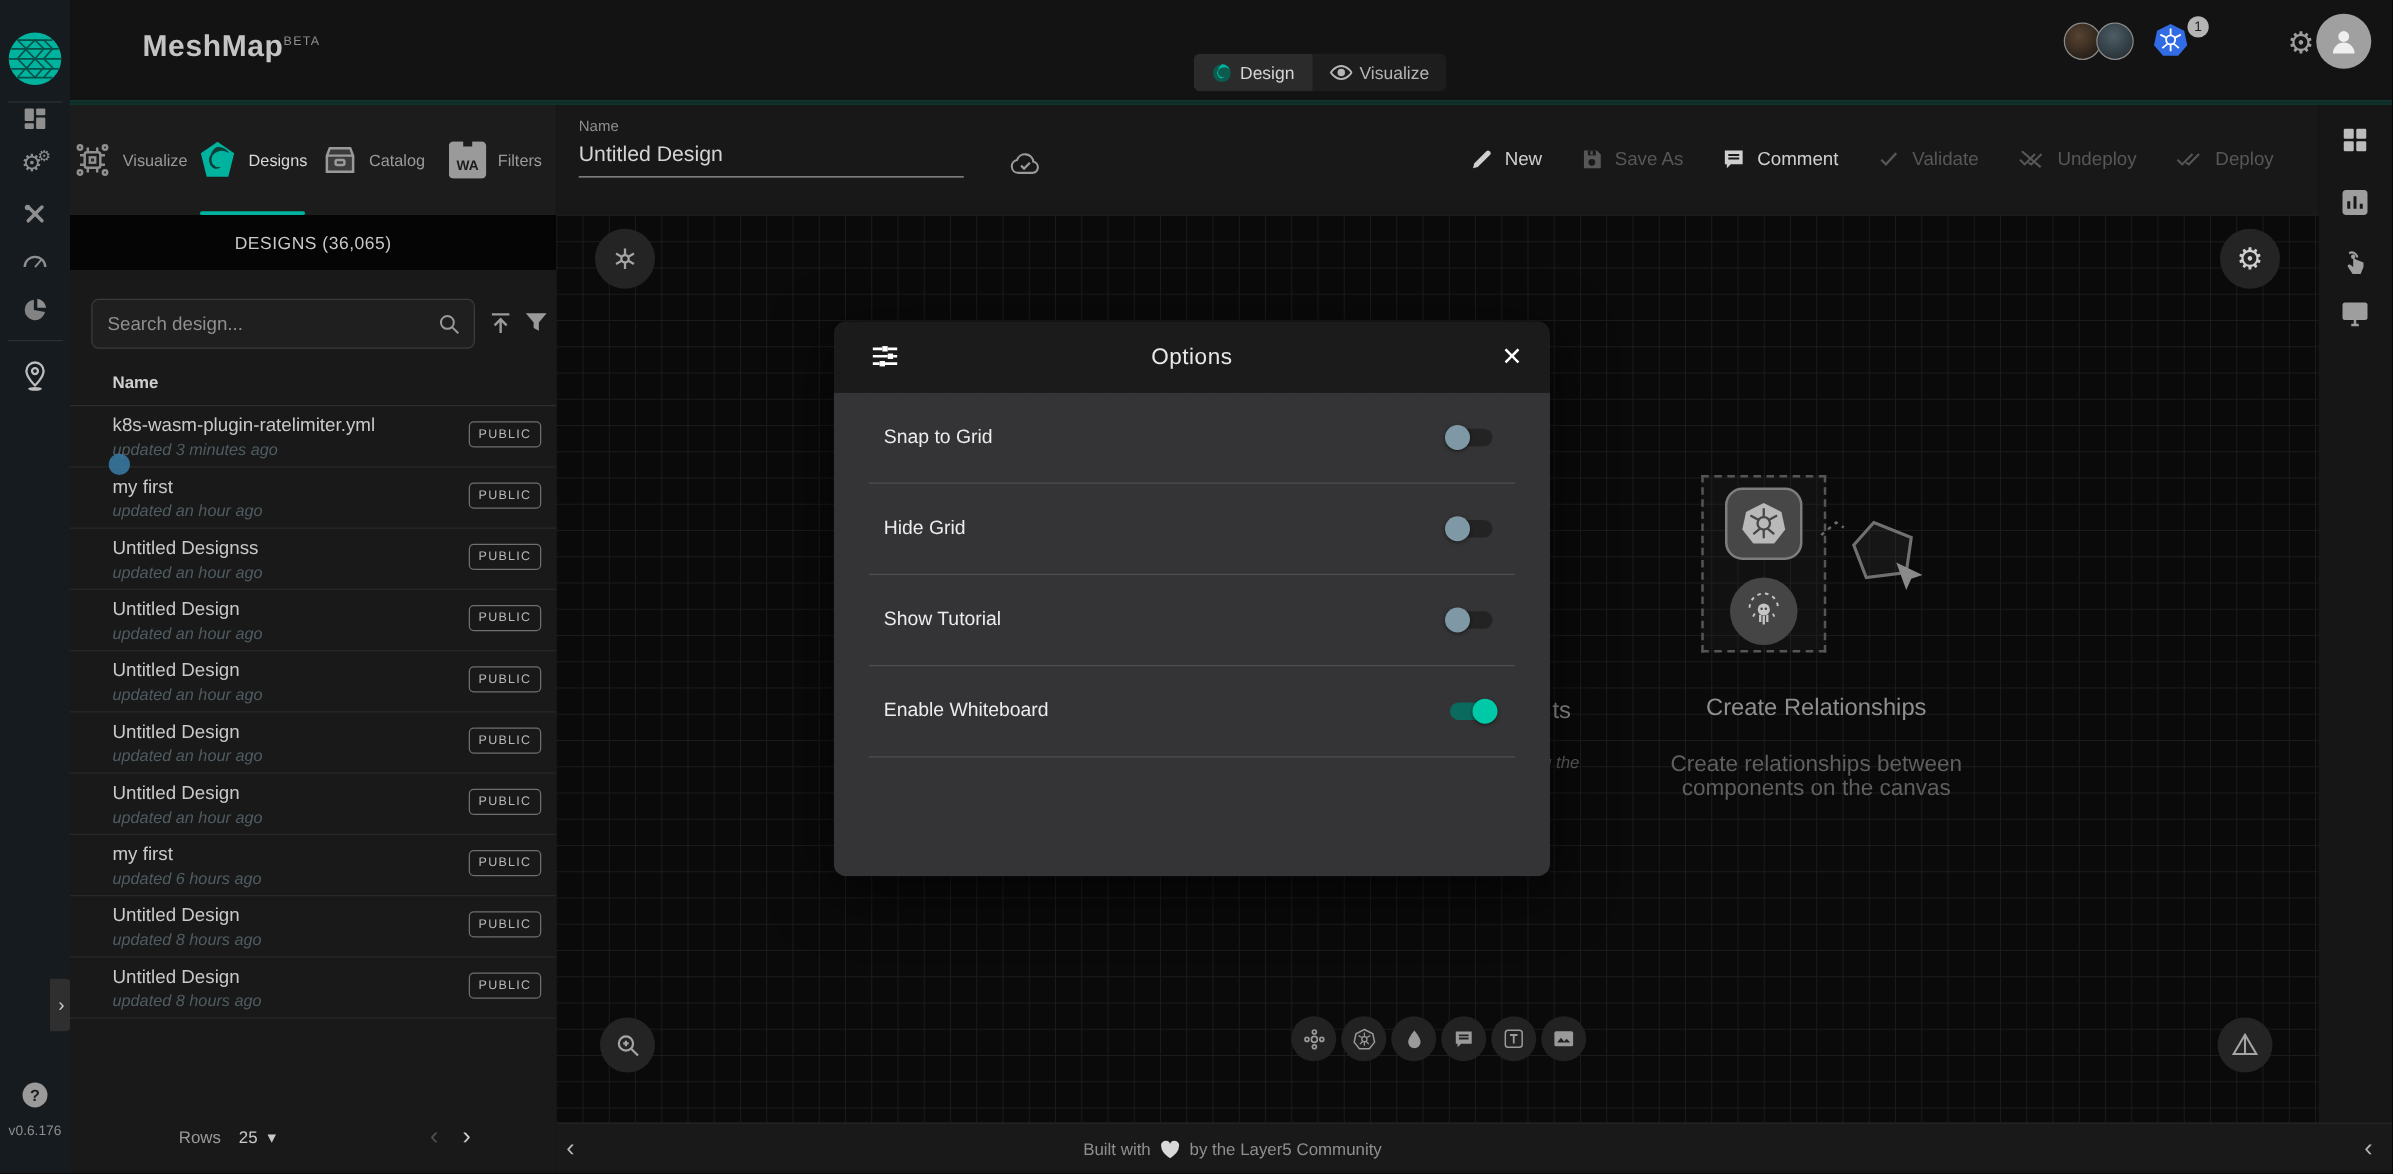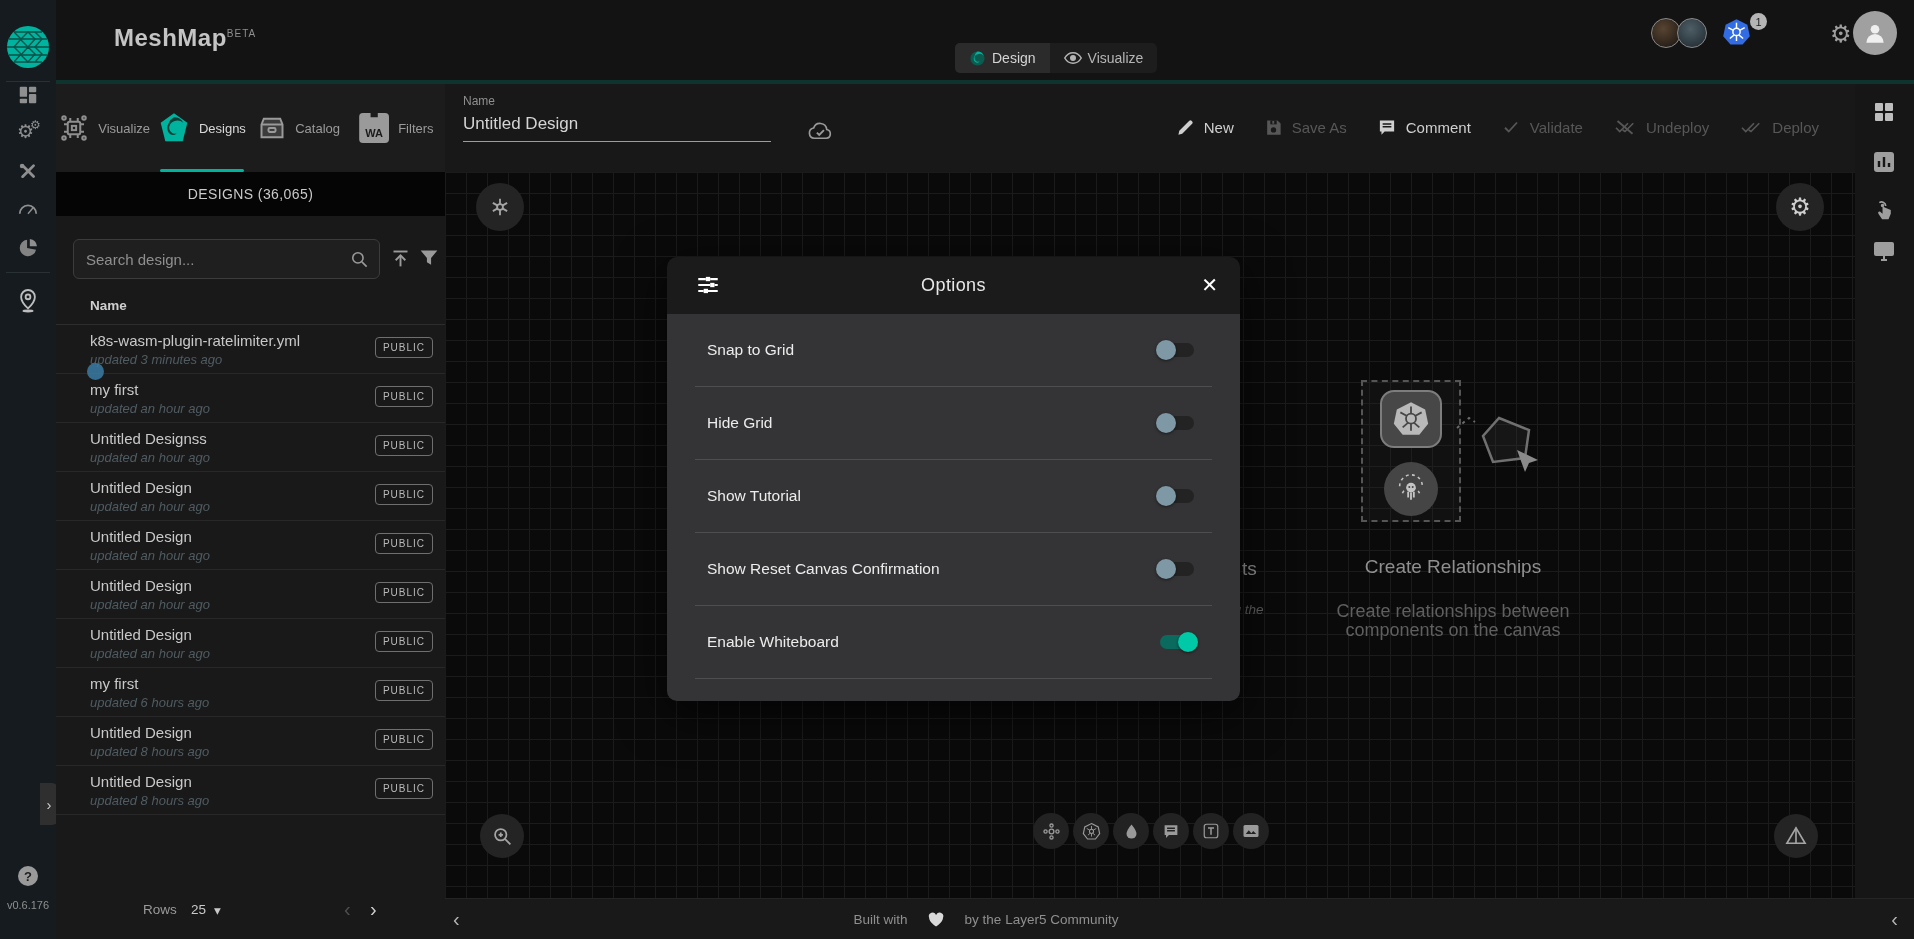--- a/index.html
+++ b/index.html
@@ -88,21 +88,21 @@
   .onb-desc{position:absolute;left:888px;top:430px;width:240px;text-align:center;font-size:18px;color:#5f5f5f;line-height:19px;}
   .frag1{position:absolute;left:797px;top:386px;font-size:19px;color:#8f8f8f;}
   .frag2{position:absolute;left:781px;top:430px;font-size:13.5px;color:#5f5f5f;font-style:italic;}
 
   
   .rstrip{position:absolute;left:1855px;top:82px;width:59px;bottom:41px;background:#161616;border-top:2px solid #0e342d;box-sizing:border-box;}
   .rico{position:absolute;left:17px;color:#9e9e9e;cursor:pointer;}
 
   
   .footer{position:absolute;left:445px;bottom:0;width:1469px;height:41px;background:#191919;border-top:1px solid #242424;box-sizing:border-box;}
-  .ftext{position:absolute;left:541px;top:0;height:40px;display:flex;align-items:center;gap:20px;font-size:13.5px;color:#8f8f8f;
+  .ftext{position:absolute;left:541px;top:0;height:40px;display:flex;align-items:center;gap:7px;font-size:13.5px;color:#8f8f8f;
       transform:translateX(-50%);white-space:nowrap;}
   .fchev{position:absolute;top:0;height:40px;display:flex;align-items:center;color:#b5b5b5;font-size:20px;cursor:pointer;}
 
   
   .modal{position:absolute;left:667px;top:257px;width:573px;height:444px;border-radius:10px;z-index:50;
       box-shadow:0 12px 48px rgba(0,0,0,.65);overflow:hidden;}
   .mhead{position:relative;height:57px;background:#1b1b1b;display:flex;align-items:center;}
   .mtitle{position:absolute;left:0;width:100%;text-align:center;font-size:18px;color:#e8e8e8;letter-spacing:.4px;}
   .mclose{position:absolute;right:22px;top:16px;font-size:20px;color:#fff;cursor:pointer;z-index:2;}
   .msliders{position:absolute;left:28px;top:15px;color:#fff;z-index:2;}
@@ -616,27 +616,20 @@
           </div>
       </div>
       <div class="mrow">
         <span class="mlabel">Show Tutorial</span>
         <div class="switch">
             <div class="track"></div>
             <div class="knob"></div>
           </div>
       </div>
       <div class="mrow">
-        <span class="mlabel">Show Reset Canvas Confirmation</span>
-        <div class="switch">
-            <div class="track"></div>
-            <div class="knob"></div>
-          </div>
-      </div>
-      <div class="mrow">
         <span class="mlabel">Enable Whiteboard</span>
         <div class="switch on">
             <div class="track"></div>
             <div class="knob"></div>
           </div>
       </div>
     </div>
   </div>
 
 </div>

